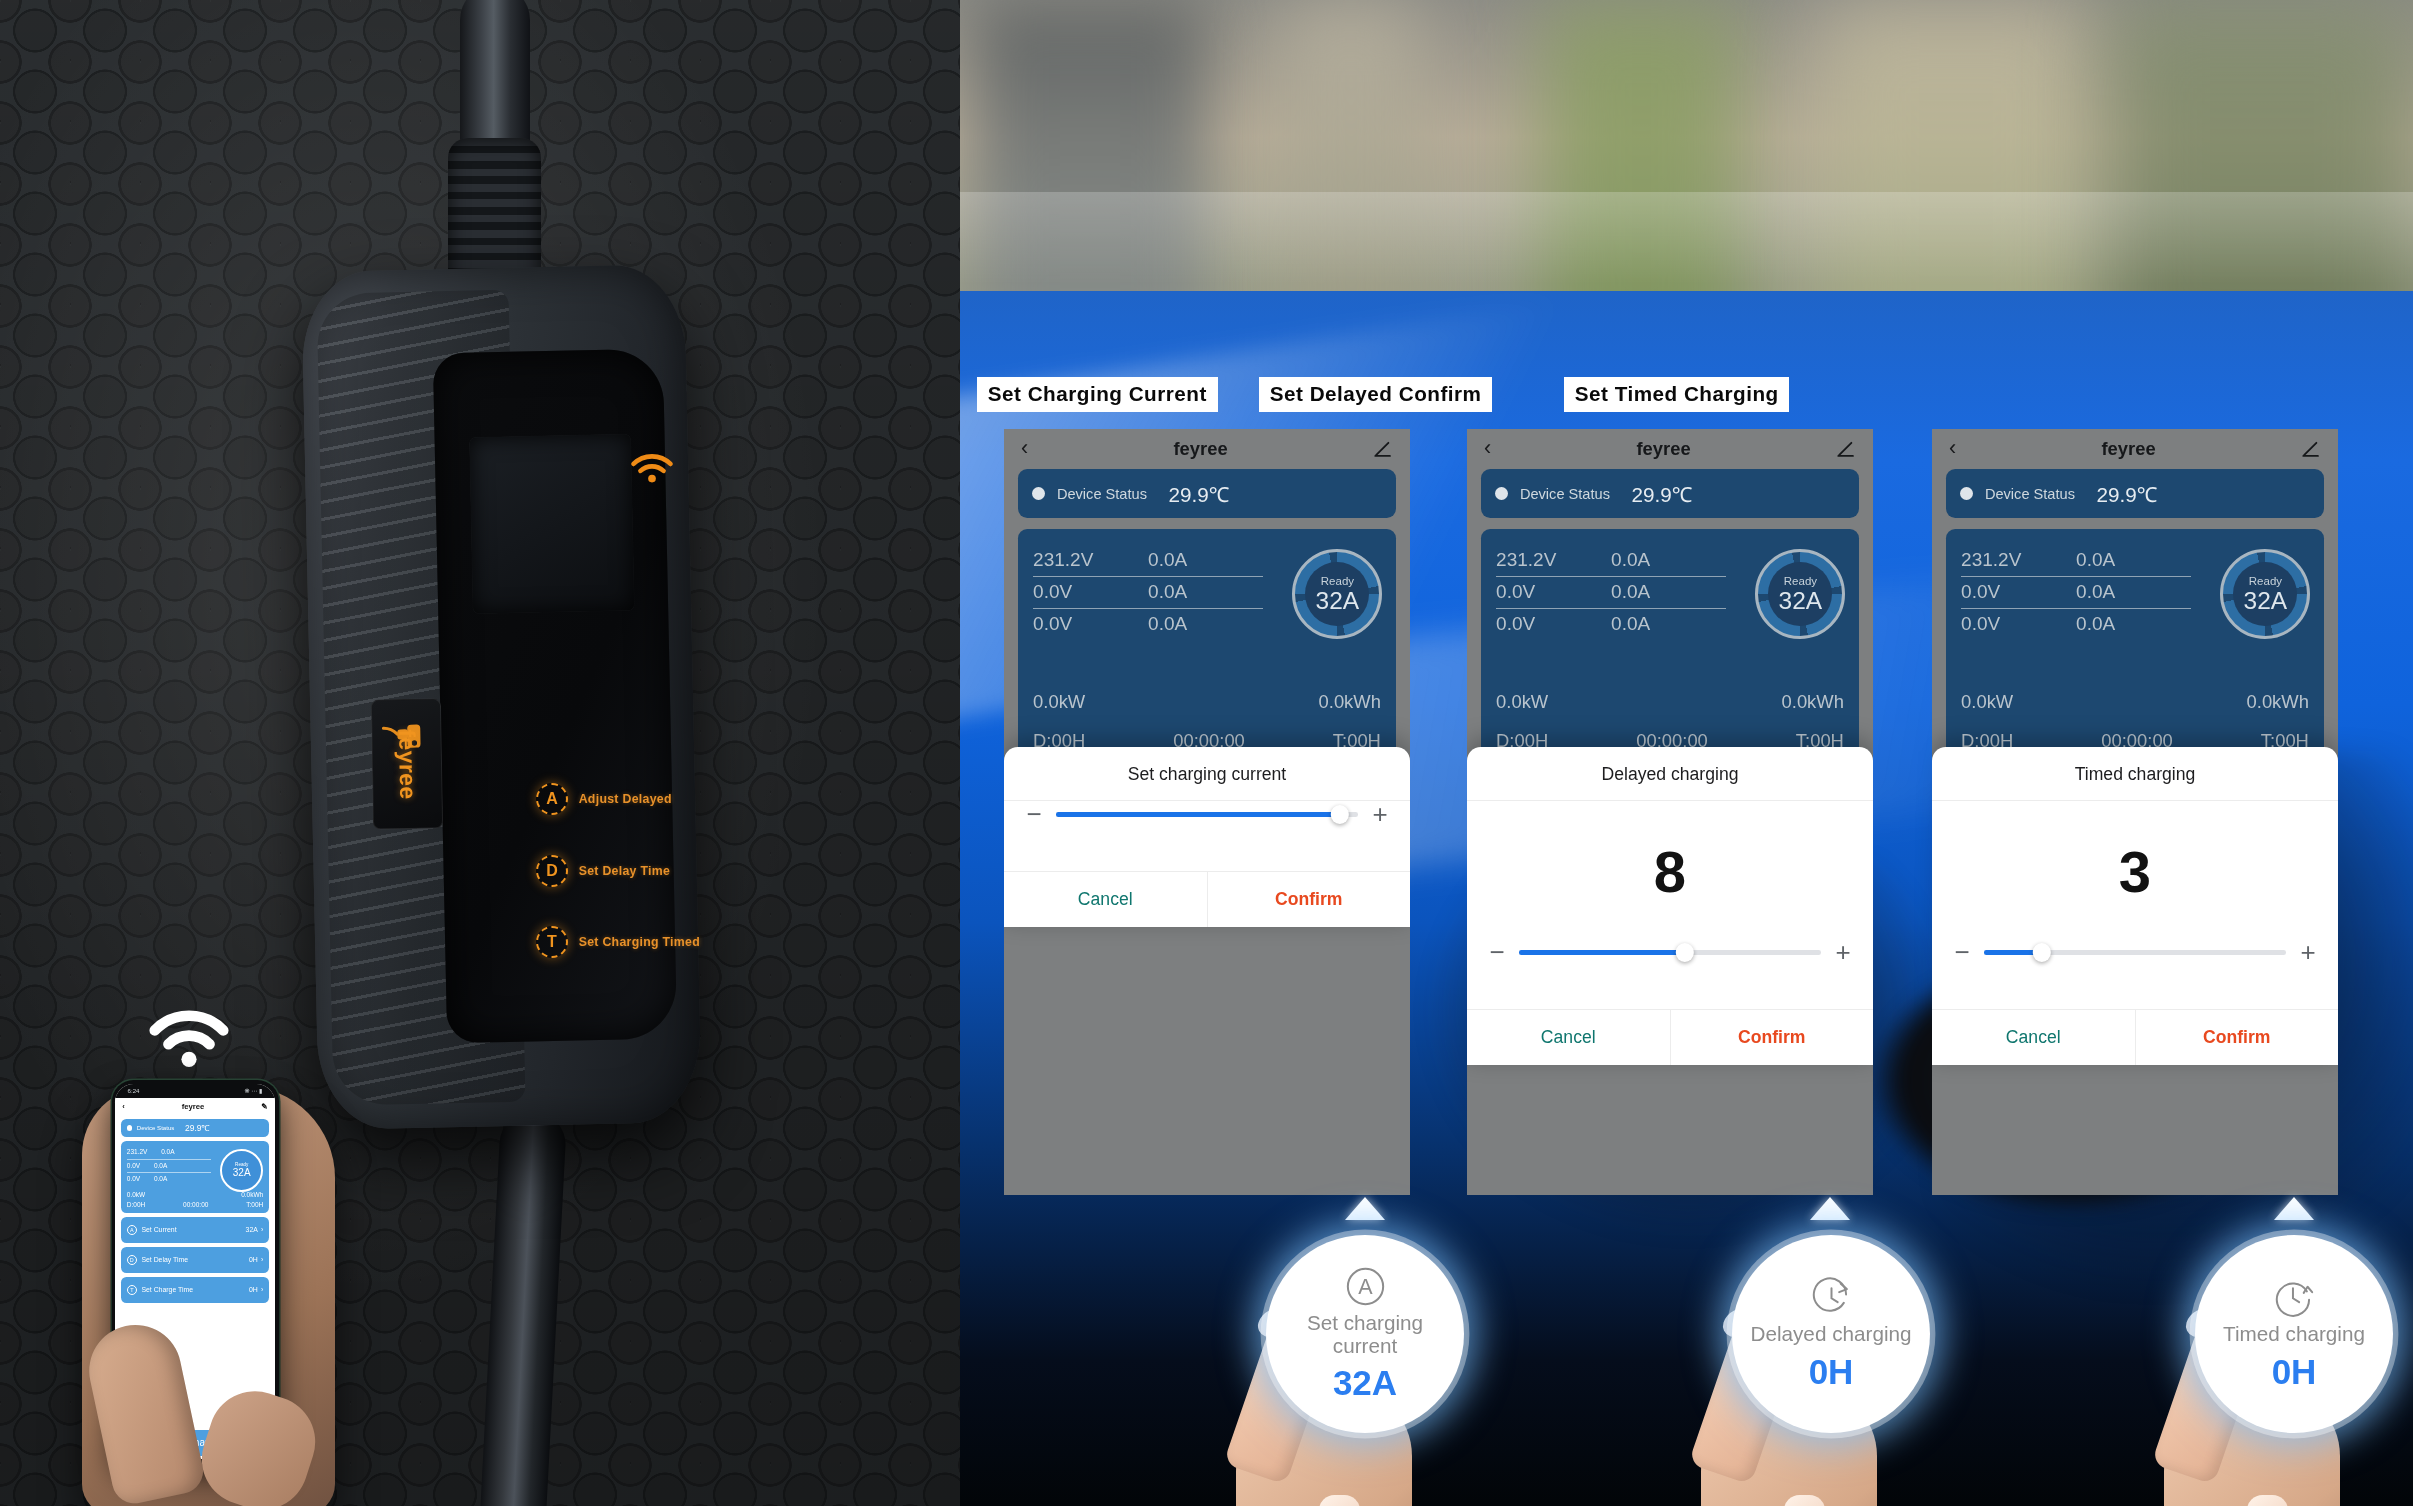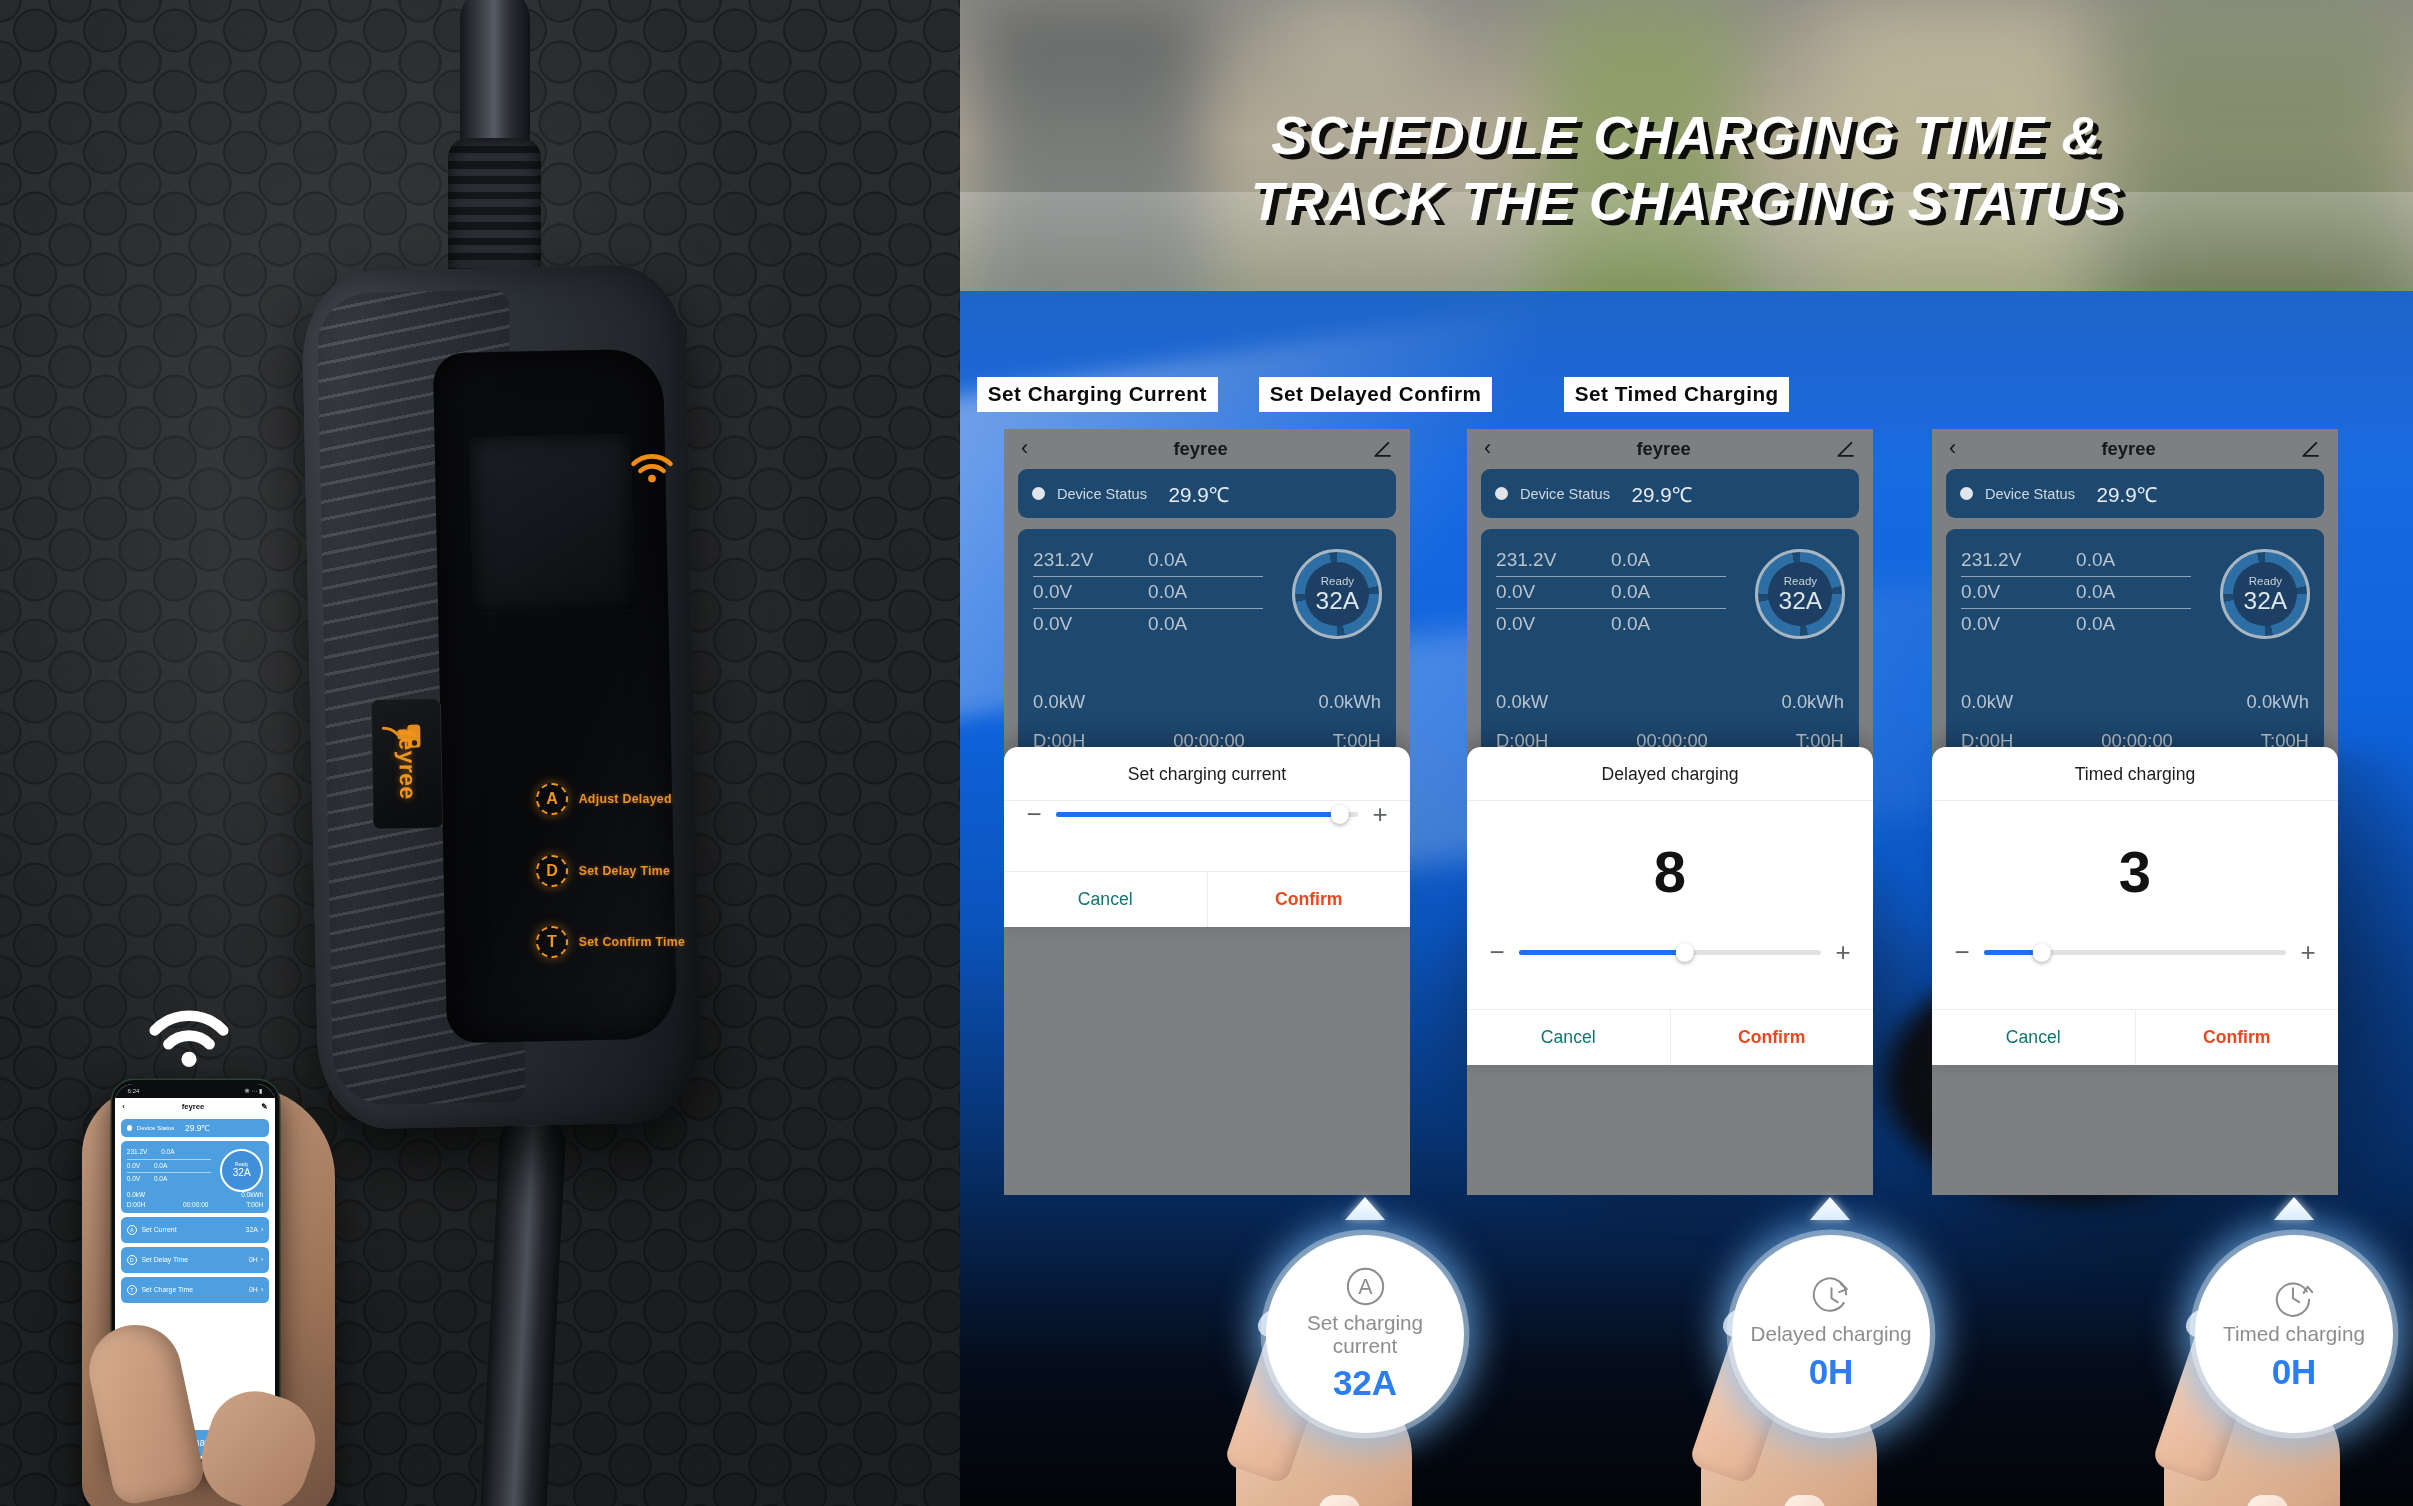--- a/index.html
+++ b/index.html
@@ -280,21 +280,21 @@
     <div class="feature-row" style="left:536px; top:783px;">
       <span class="feature-badge">A</span>
       <span class="feature-label">Adjust Delayed</span>
     </div>
     <div class="feature-row" style="left:536px; top:855px;">
       <span class="feature-badge">D</span>
       <span class="feature-label">Set Delay Time</span>
     </div>
     <div class="feature-row" style="left:536px; top:926px;">
       <span class="feature-badge">T</span>
-      <span class="feature-label">Set Confirm Time</span>
+      <span class="feature-label">Set Charging Timed</span>
     </div>
 
     <svg class="wall-wifi" viewBox="0 0 110 92">
       <g fill="none" stroke="#ffffff" stroke-width="14" stroke-linecap="round">
         <path d="M10 40 A62 62 0 0 1 100 40"></path>
         <path d="M28 58 A38 38 0 0 1 82 58"></path>
       </g>
       <circle cx="55" cy="78" r="10" fill="#ffffff"></circle>
     </svg>
 
@@ -388,24 +388,20 @@
     <div class="bg-blur-e"></div>
     <div class="bg-band"></div>
 
     <div class="bg-car"></div>
     <div class="car-sheen1"></div>
     <div class="car-sheen2"></div>
     <div class="car-dark1"></div>
     <div class="car-dark2"></div>
     <div class="car-tyre"></div>
 
-    <div class="headline">
-      <span>SCHEDULE CHARGING TIME &amp;</span>
-      <span class="l2">TRACK THE CHARGING STATUS</span>
-    </div>
 
     <div class="sec-labels">
       <div class="sec-label" style="left:17px;">Set Charging Current</div>
       <div class="sec-label" style="left:299px;">Set Delayed Confirm</div>
       <div class="sec-label" style="left:604px;">Set Timed Charging</div>
     </div>
 
     <div class="phone" style="left:44px;">
       <div class="ph-topbar">
         <span class="ph-back">‹</span>

